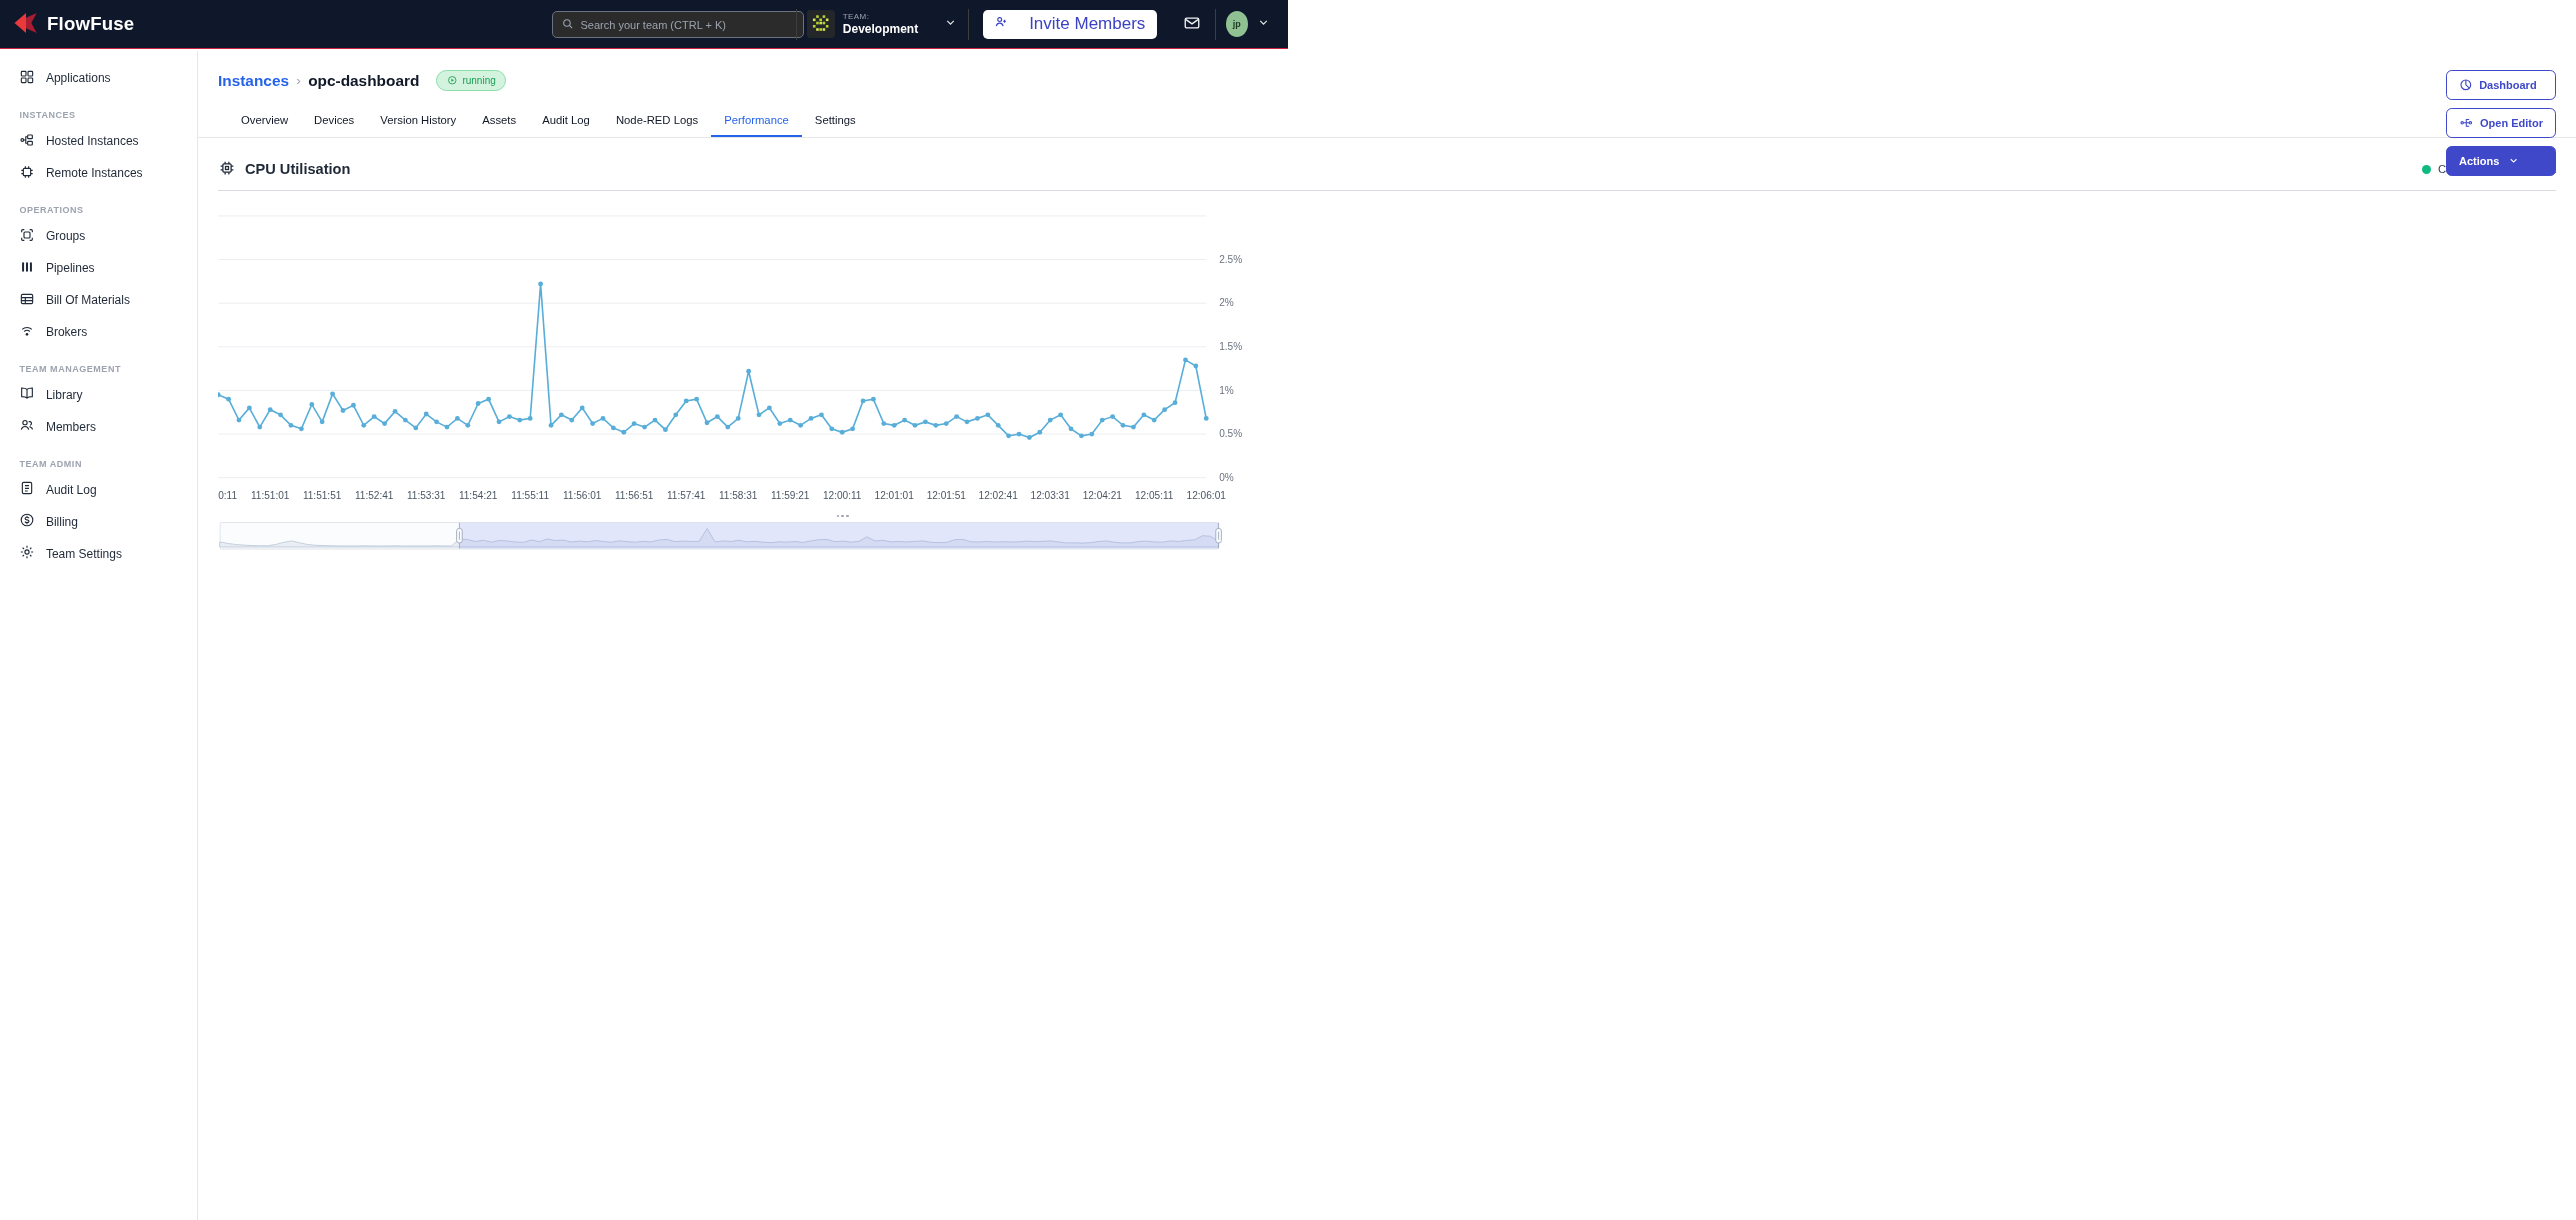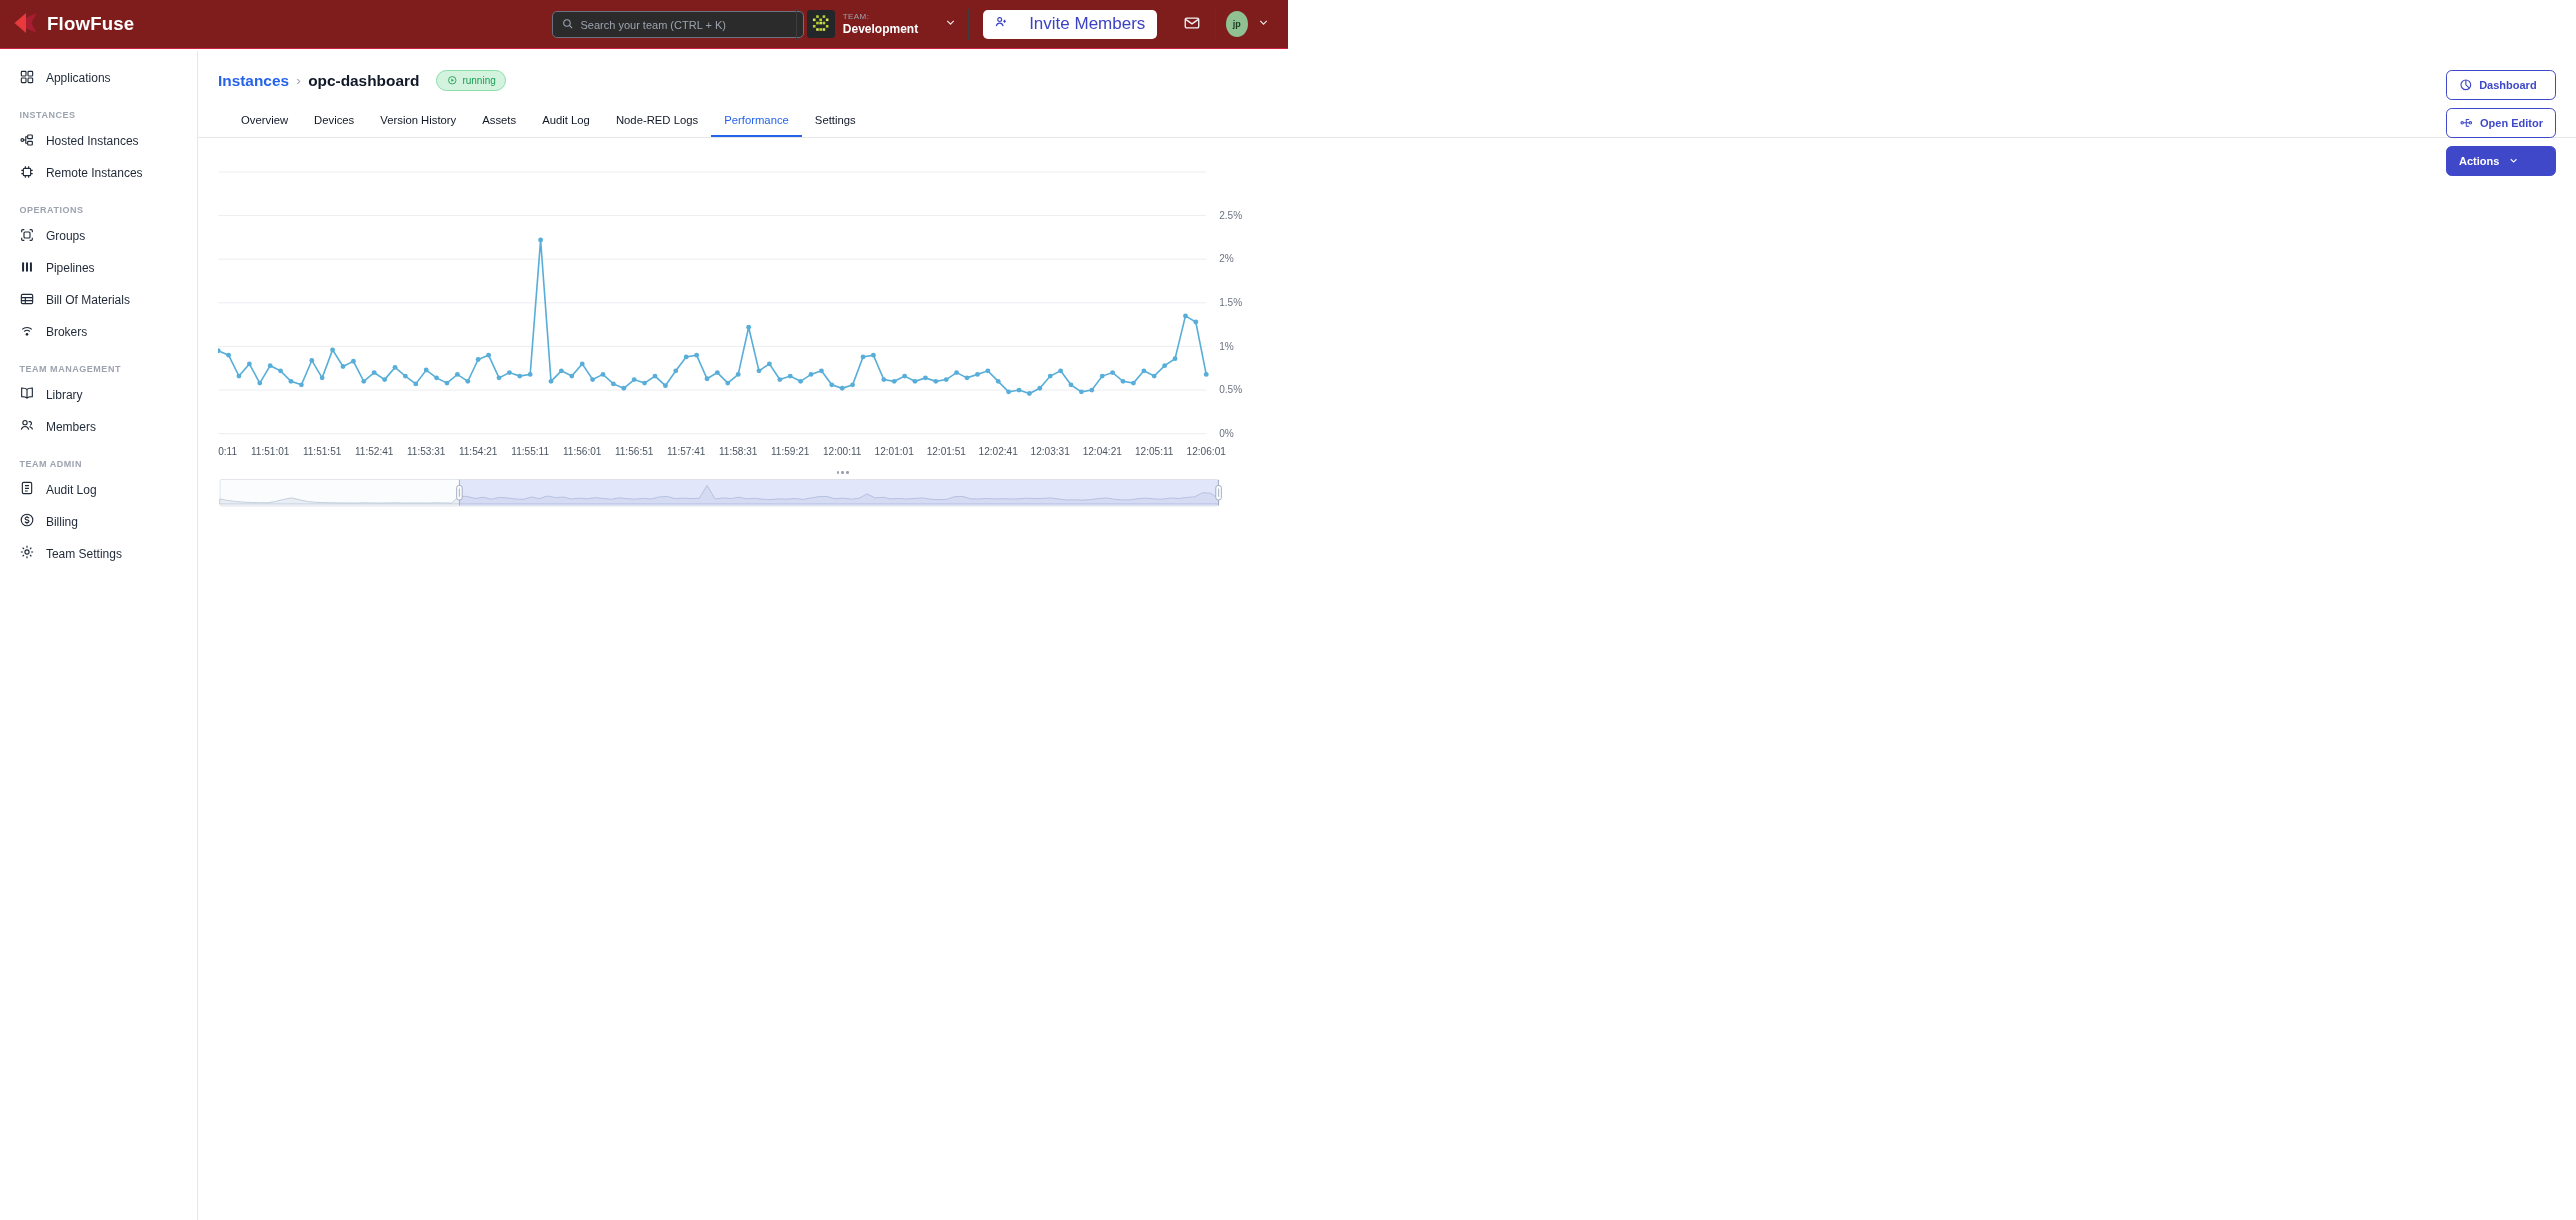--- a/index.html
+++ b/index.html
@@ -1,19 +1,19 @@
 <!DOCTYPE html>
 <html style="font-size:13px"><head>
 <meta charset="utf-8">
 <style>
   * { box-sizing: border-box; margin: 0; padding: 0; }
   html,body { width:1288px; height:610px; font-family:"Liberation Sans", sans-serif; background:#fff; overflow:hidden; }
 
   
-  .navbar { position:relative; height:49px; background:#7f1d1d; border-bottom:1.6px solid #ce2140; display:flex; align-items:center; padding:0 13px; }
+  .navbar { position:relative; height:49px; background:#0f172a; border-bottom:1.6px solid #ce2140; display:flex; align-items:center; padding:0 13px; }
   .logo { display:flex; align-items:center; gap:8px; cursor:pointer; }
   .logo-text { color:#fff; font-size:18.6px; font-weight:700; letter-spacing:0.2px; }
   .searchbox { position:absolute; left:552px; top:11.3px; width:252px; height:27px; background:#2b2b2b; border:0.8px solid #6b7280; border-radius:4.9px; display:flex; align-items:center; padding:0 8px; gap:6.5px; }
   .searchbox input { flex:1; background:transparent; border:none; outline:none; color:#d1d5db; font-size:11px; font-family:"Liberation Sans",sans-serif; }
   .searchbox input::placeholder { color:#9ca3af; }
   .nav-right { position:absolute; right:9.7px; top:0; height:100%; display:flex; align-items:center; }
   .vdiv { width:0.8px; height:31px; background:#3d3d3d; margin:0 1.6px; }
   .team-select { display:flex; align-items:center; gap:8px; padding:0 9px; height:100%; cursor:pointer; }
   .team-avatar { width:27.5px; height:27.5px; border-radius:3.2px; background:#23272a; display:flex; align-items:center; justify-content:center; }
   .team-label { color:#9ca3af; font-size:8px; letter-spacing:.05em; }
@@ -298,20 +298,36 @@
     <div class="tab">Devices</div>
     <div class="tab">Version History</div>
     <div class="tab">Assets</div>
     <div class="tab">Audit Log</div>
     <div class="tab">Node-RED Logs</div>
     <div class="tab active">Performance</div>
     <div class="tab">Settings</div>
   </div>
 
   <section class="panel">
+    <div class="panel-header">
+      <div class="panel-title-wrap">
+        <span>
+          <svg width="18" height="18" viewBox="0 0 24 24" fill="none" stroke="#1f2937" stroke-width="1.7">
+              <rect x="6.5" y="6.5" width="11" height="11" rx="1.5"></rect>
+              <rect x="10" y="10" width="4" height="4"></rect>
+              <path d="M9.5 6.5v-3M14.5 6.5v-3M9.5 20.5v-3M14.5 20.5v-3M6.5 9.5h-3M6.5 14.5h-3M20.5 9.5h-3M20.5 14.5h-3"></path>
+            </svg>
+        </span>
+        <span class="panel-title">CPU Utilisation</span>
+      </div>
+      <div class="live-status">
+        <span class="live-dot"></span>
+        <span>Connected to Live Data</span>
+      </div>
+    </div>
 
     <div class="chart-wrap">
       <svg id="main-chart" width="1049" height="307" viewBox="0 0 1298 380">
           <line x1="0" x2="1223" y1="340.0" y2="340.0" stroke="#e7e9ee" stroke-width="1"></line>
           <line x1="0" x2="1223" y1="286.0" y2="286.0" stroke="#e7e9ee" stroke-width="1"></line>
           <line x1="0" x2="1223" y1="232.0" y2="232.0" stroke="#e7e9ee" stroke-width="1"></line>
           <line x1="0" x2="1223" y1="178.0" y2="178.0" stroke="#e7e9ee" stroke-width="1"></line>
           <line x1="0" x2="1223" y1="124.0" y2="124.0" stroke="#e7e9ee" stroke-width="1"></line>
           <line x1="0" x2="1223" y1="70.0" y2="70.0" stroke="#e7e9ee" stroke-width="1"></line>
           <line x1="0" x2="1223" y1="16.0" y2="16.0" stroke="#e7e9ee" stroke-width="1"></line>

